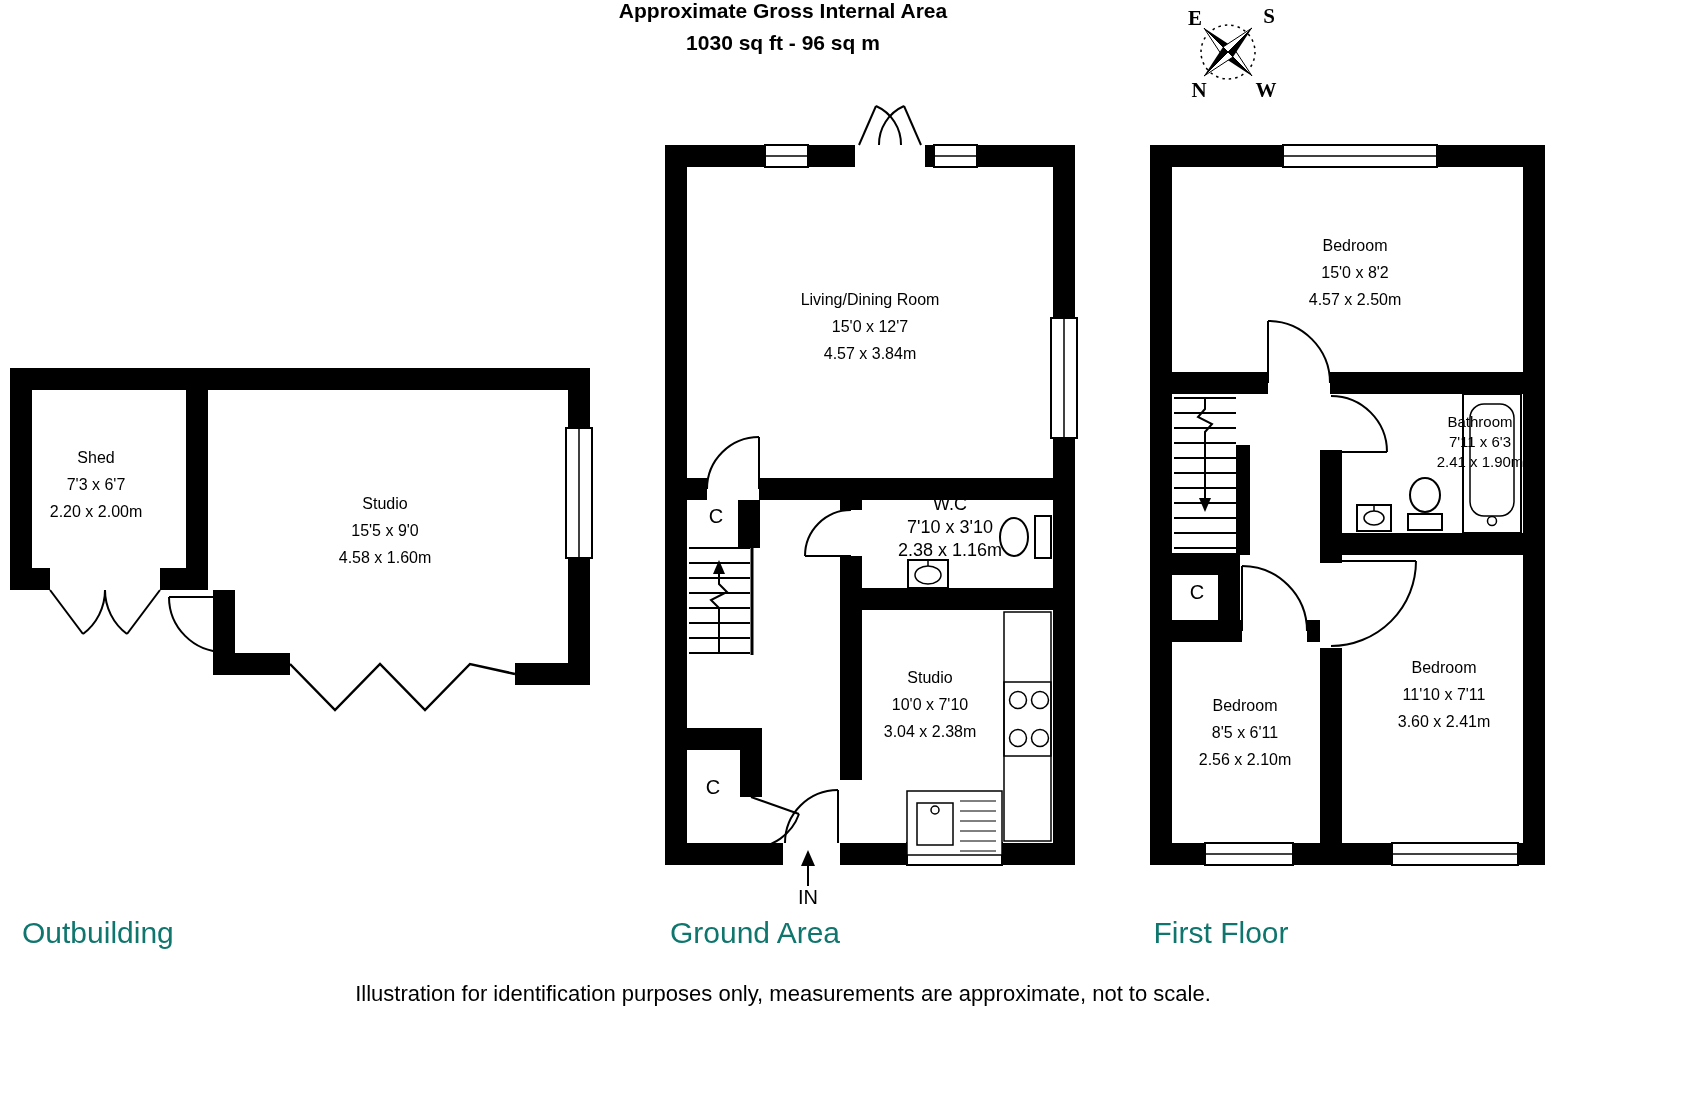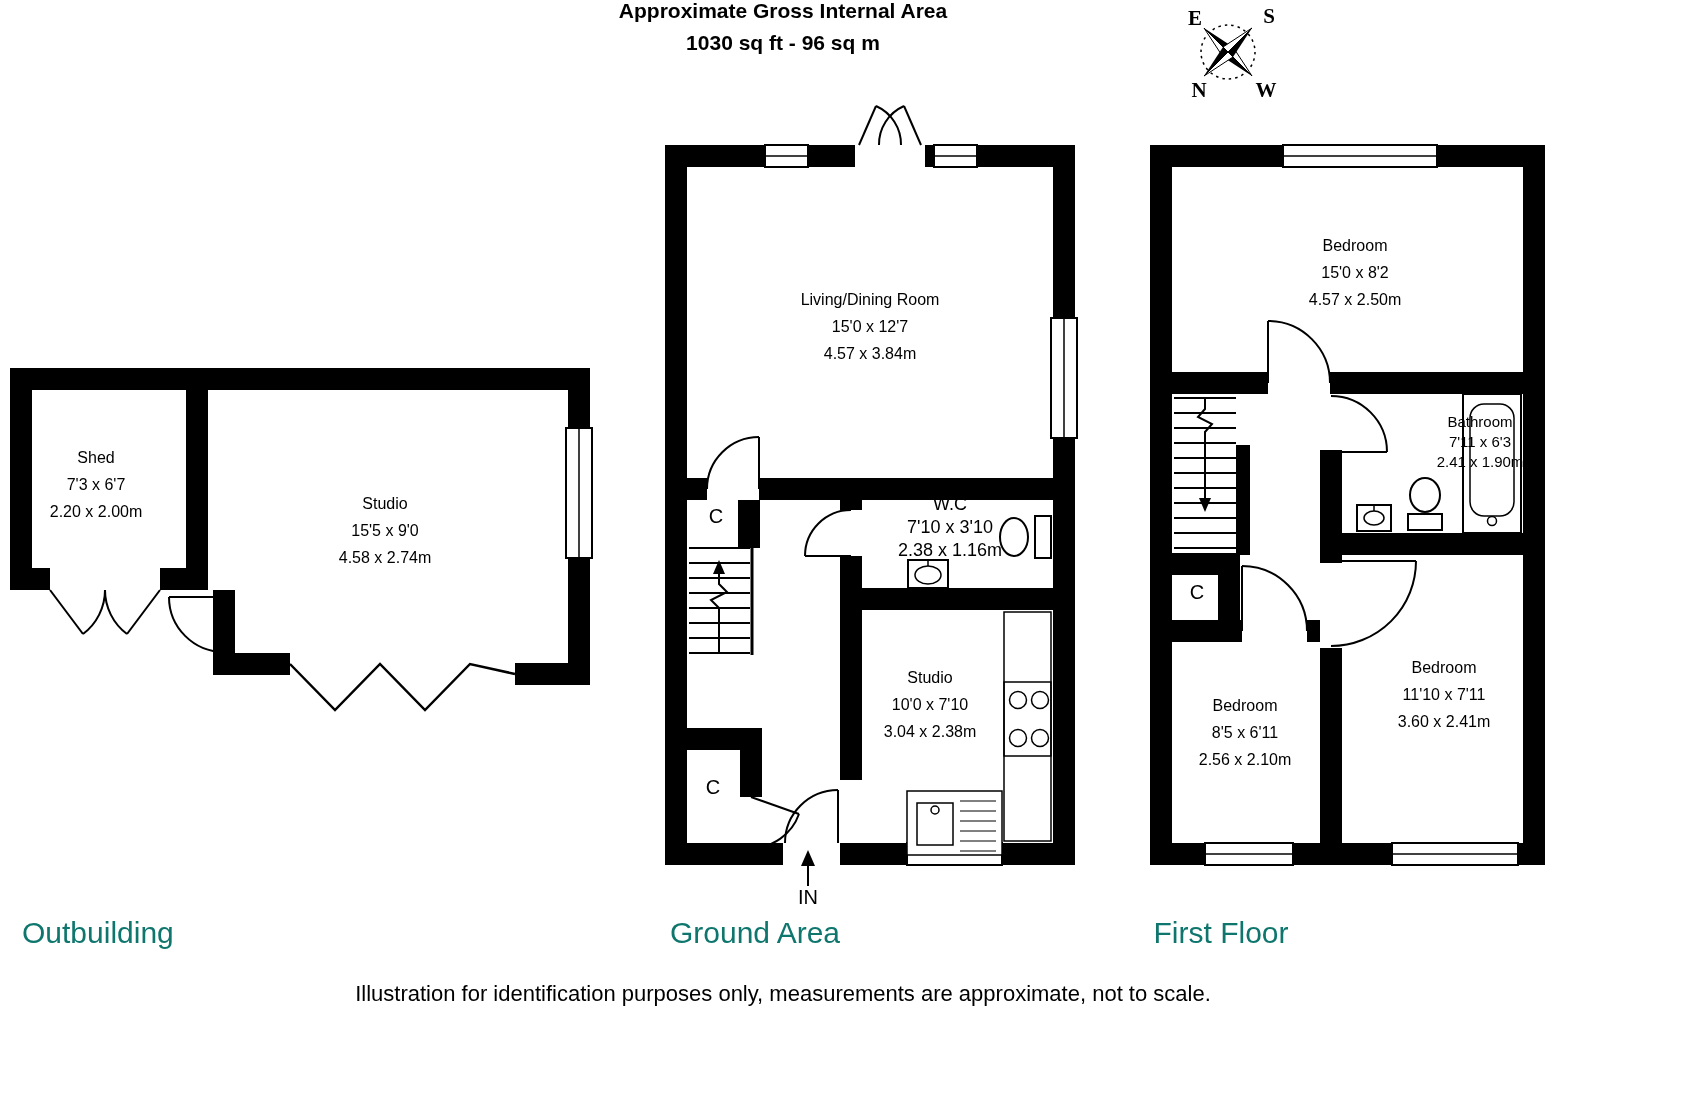--- a/index.html
+++ b/index.html
@@ -238,21 +238,21 @@
   <div class="compass-letter" style="left:1266px; top:90px;">W</div>
 
   <div class="room-label" style="left:96px; top:444px;">
     <div>Shed</div>
     <div>7'3 x 6'7</div>
     <div>2.20 x 2.00m</div>
   </div>
   <div class="room-label" style="left:385px; top:490px;">
     <div>Studio</div>
     <div>15'5 x 9'0</div>
-    <div>4.58 x 2.74m</div>
+    <div>4.58 x 1.60m</div>
   </div>
 
   <div class="room-label" style="left:870px; top:286px;">
     <div>Living/Dining Room</div>
     <div>15'0 x 12'7</div>
     <div>4.57 x 3.84m</div>
   </div>
   <div class="room-label mid" style="left:932px; top:493px;margin-left:18px;">
     <div>W.C</div>
     <div>7'10 x 3'10</div>

